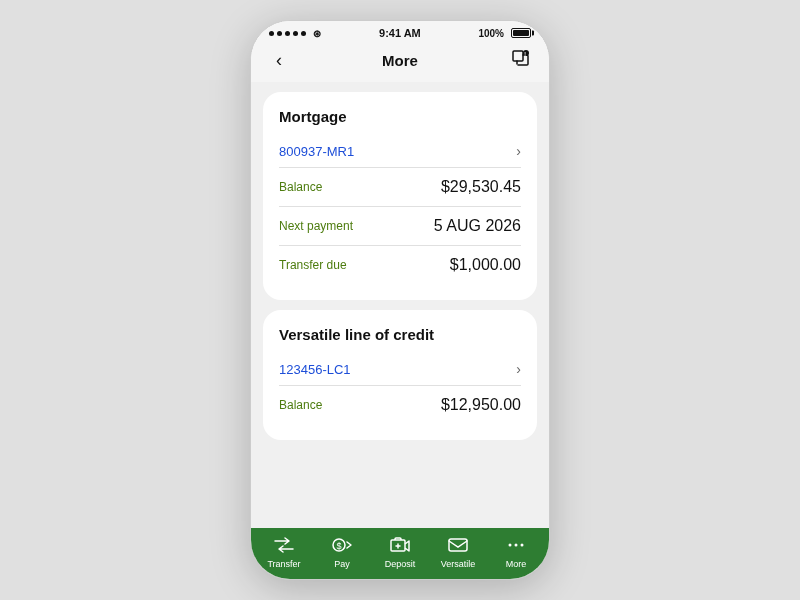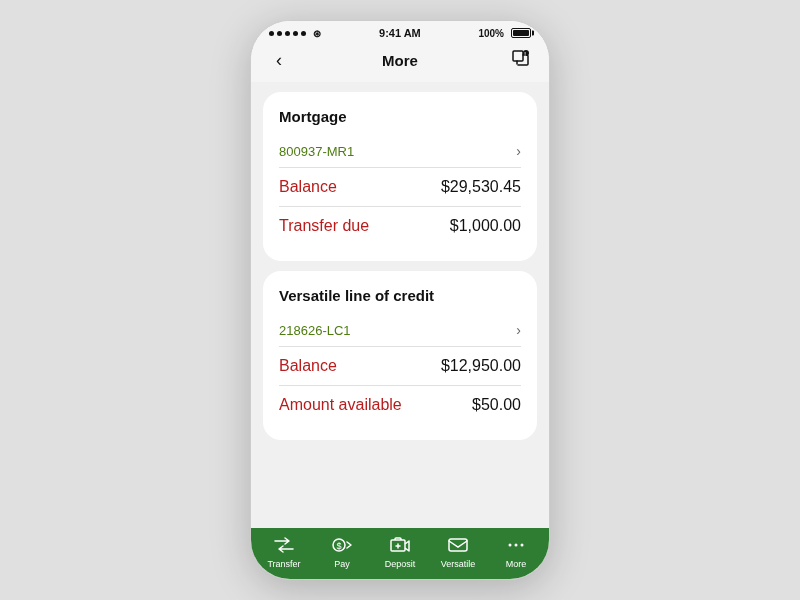--- a/index.html
+++ b/index.html
@@ -111,40 +111,40 @@
     .account-row {
       display: flex;
       align-items: center;
       justify-content: space-between;
       padding: 8px 0;
       border-bottom: 1px solid #e0e0e0;
       cursor: pointer;
     }
     .account-number {
       font-size: 13px;
-      color: #4d7c0f;
+      color: #1d4ed8;
     }
     .account-chevron {
       font-size: 14px;
       color: #666;
     }
 
     .detail-row {
       display: flex;
       align-items: center;
       justify-content: space-between;
       padding: 10px 0;
       border-bottom: 1px solid #e0e0e0;
     }
     .detail-row:last-child {
       border-bottom: none;
     }
     .detail-label {
-      font-size: 16px;
-      color: #b91c1c;
+      font-size: 12px;
+      color: #4d7c0f;
     }
     .detail-value {
       font-size: 16px;
       color: #111;
       font-weight: 500;
     }
 
     
     .bottom-nav {
       background: #2e7d32;
@@ -219,38 +219,38 @@
       <div class="card-title">Mortgage</div>
       <div class="account-row">
         <span class="account-number">800937-MR1</span>
         <span class="account-chevron">›</span>
       </div>
       <div class="detail-row">
         <span class="detail-label">Balance</span>
         <span class="detail-value">$29,530.45</span>
       </div>
       <div class="detail-row">
+        <span class="detail-label">Next payment</span>
+        <span class="detail-value">5 AUG 2026</span>
+      </div>
+      <div class="detail-row">
         <span class="detail-label">Transfer due</span>
         <span class="detail-value">$1,000.00</span>
       </div>
     </div>
 
     <div class="card">
       <div class="card-title">Versatile line of credit</div>
       <div class="account-row">
-        <span class="account-number">218626-LC1</span>
+        <span class="account-number">123456-LC1</span>
         <span class="account-chevron">›</span>
       </div>
       <div class="detail-row">
         <span class="detail-label">Balance</span>
         <span class="detail-value">$12,950.00</span>
-      </div>
-      <div class="detail-row">
-        <span class="detail-label">Amount available</span>
-        <span class="detail-value">$50.00</span>
       </div>
     </div>
 
   </div>
 
   <div class="bottom-nav">
 
     <div class="nav-item">
       <span class="nav-item-icon">
         <svg width="22" height="18" viewBox="0 0 22 18" fill="none" xmlns="http://www.w3.org/2000/svg">

